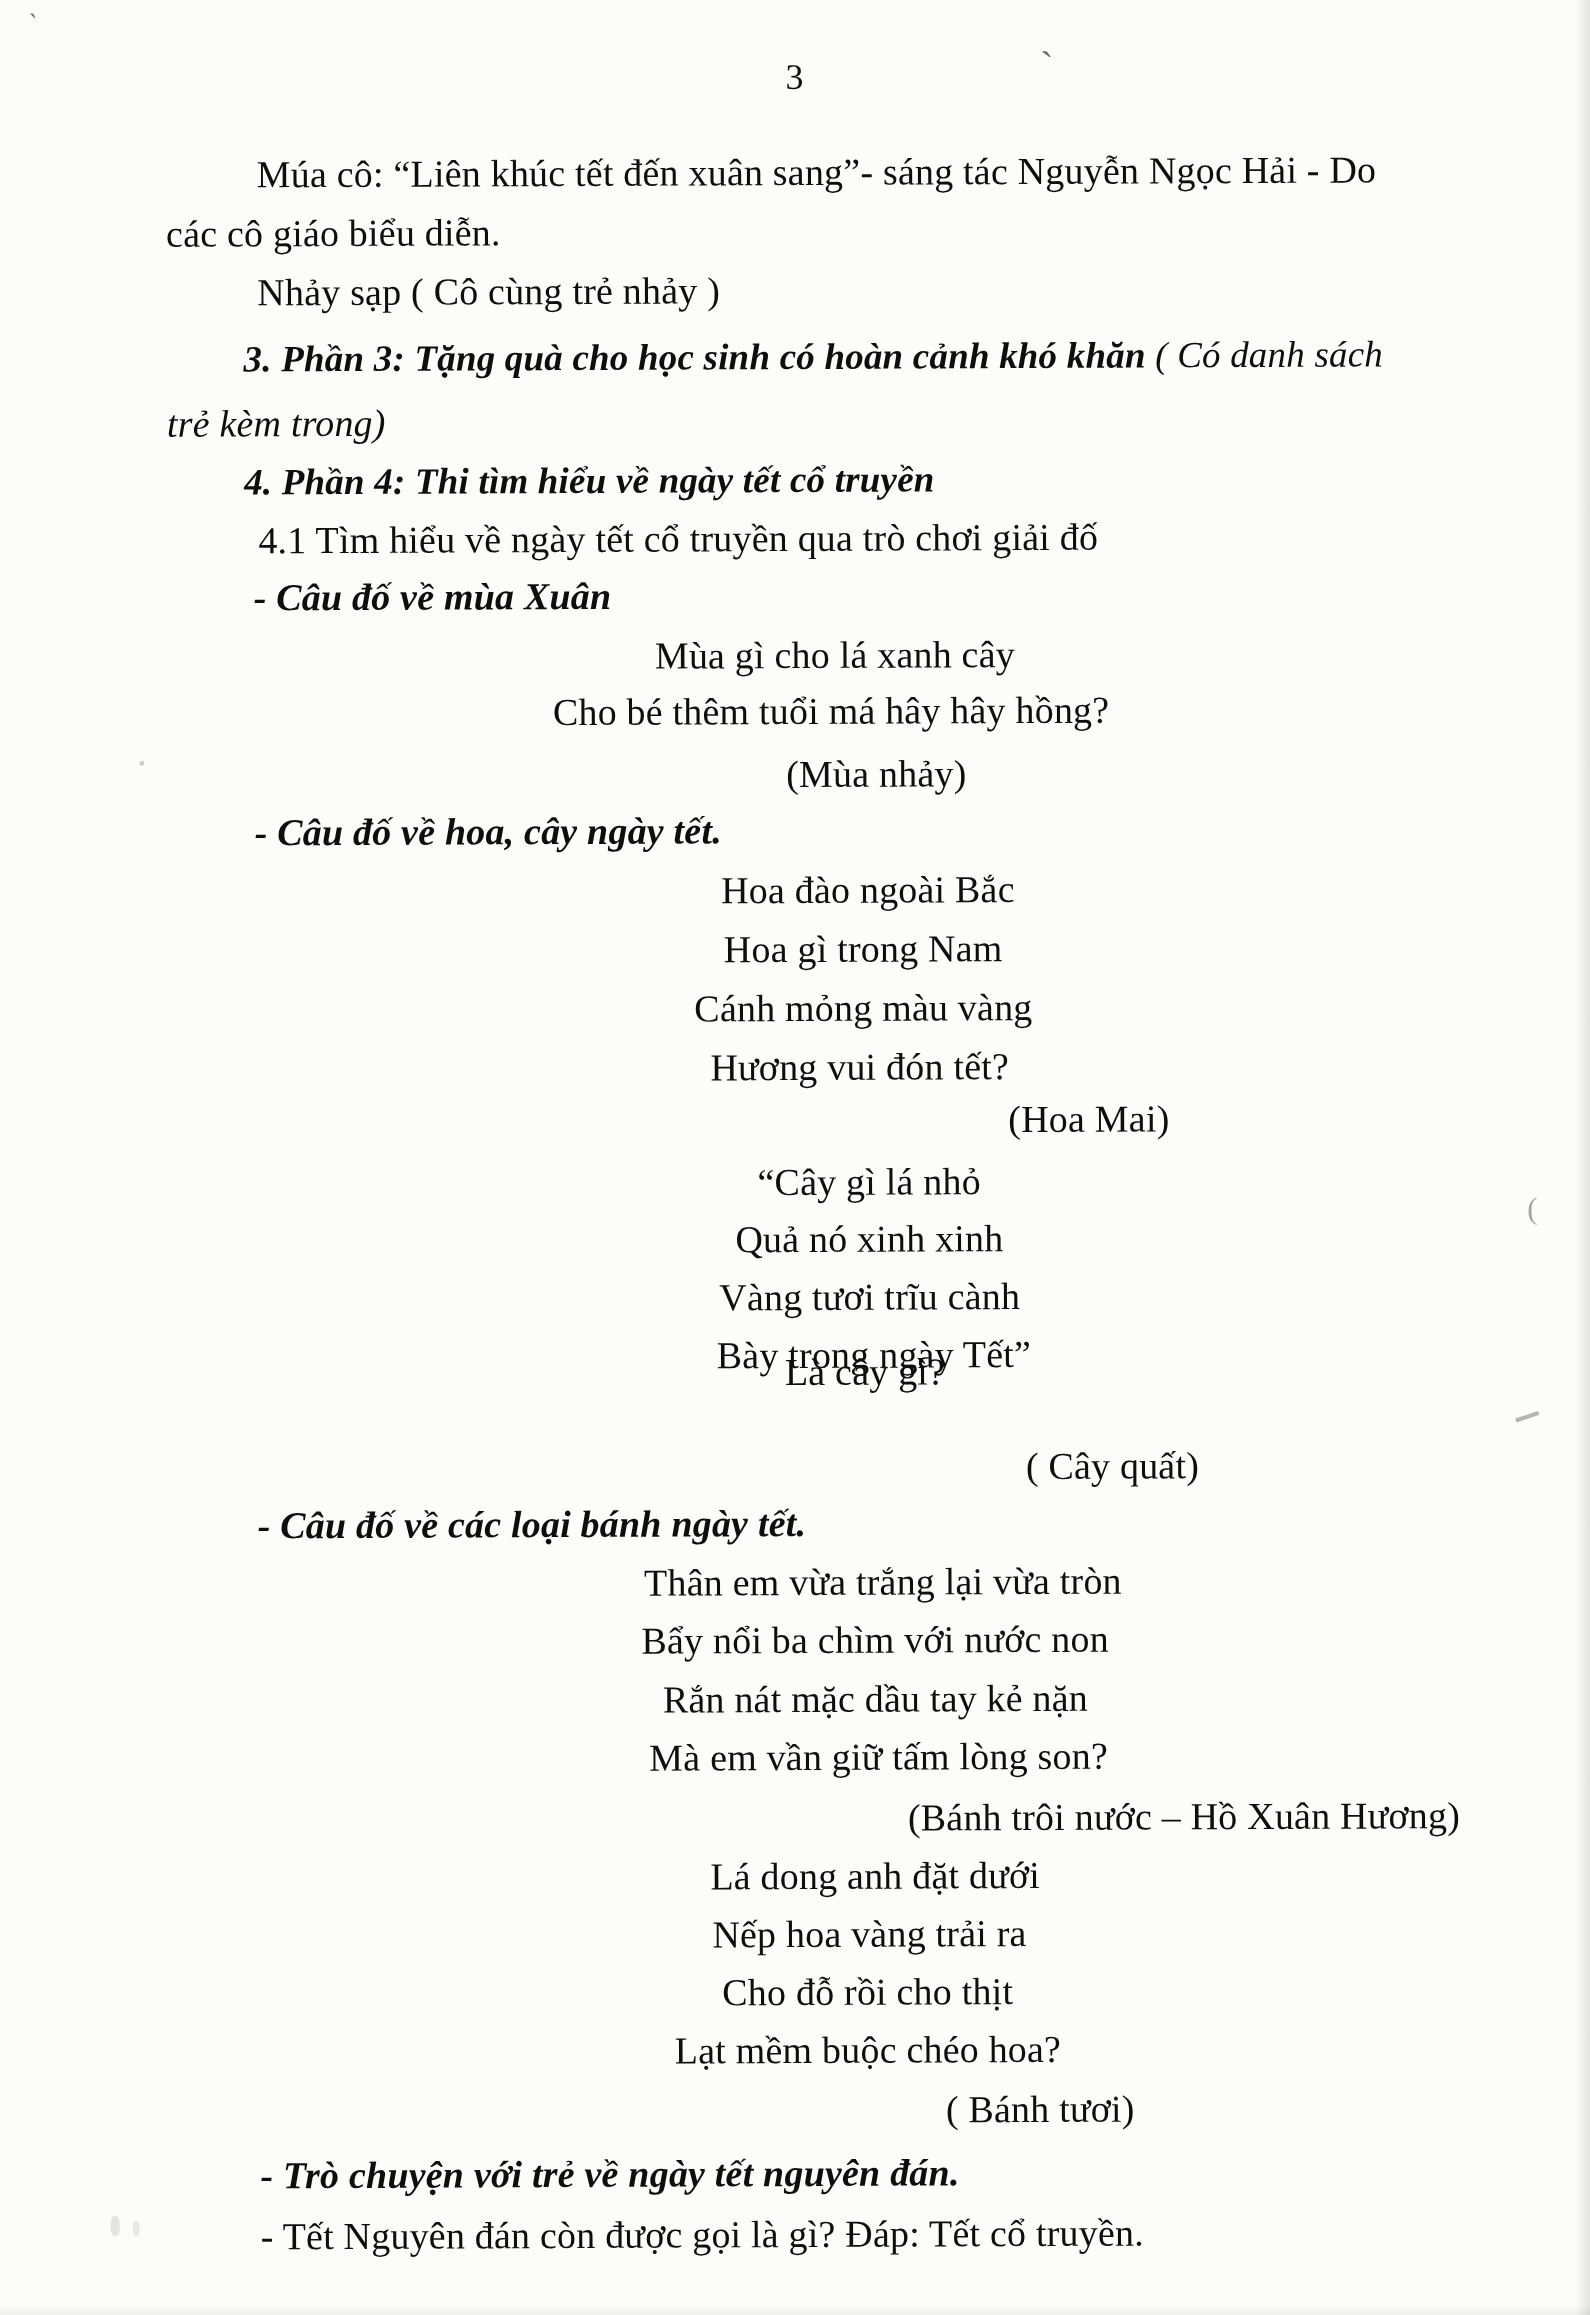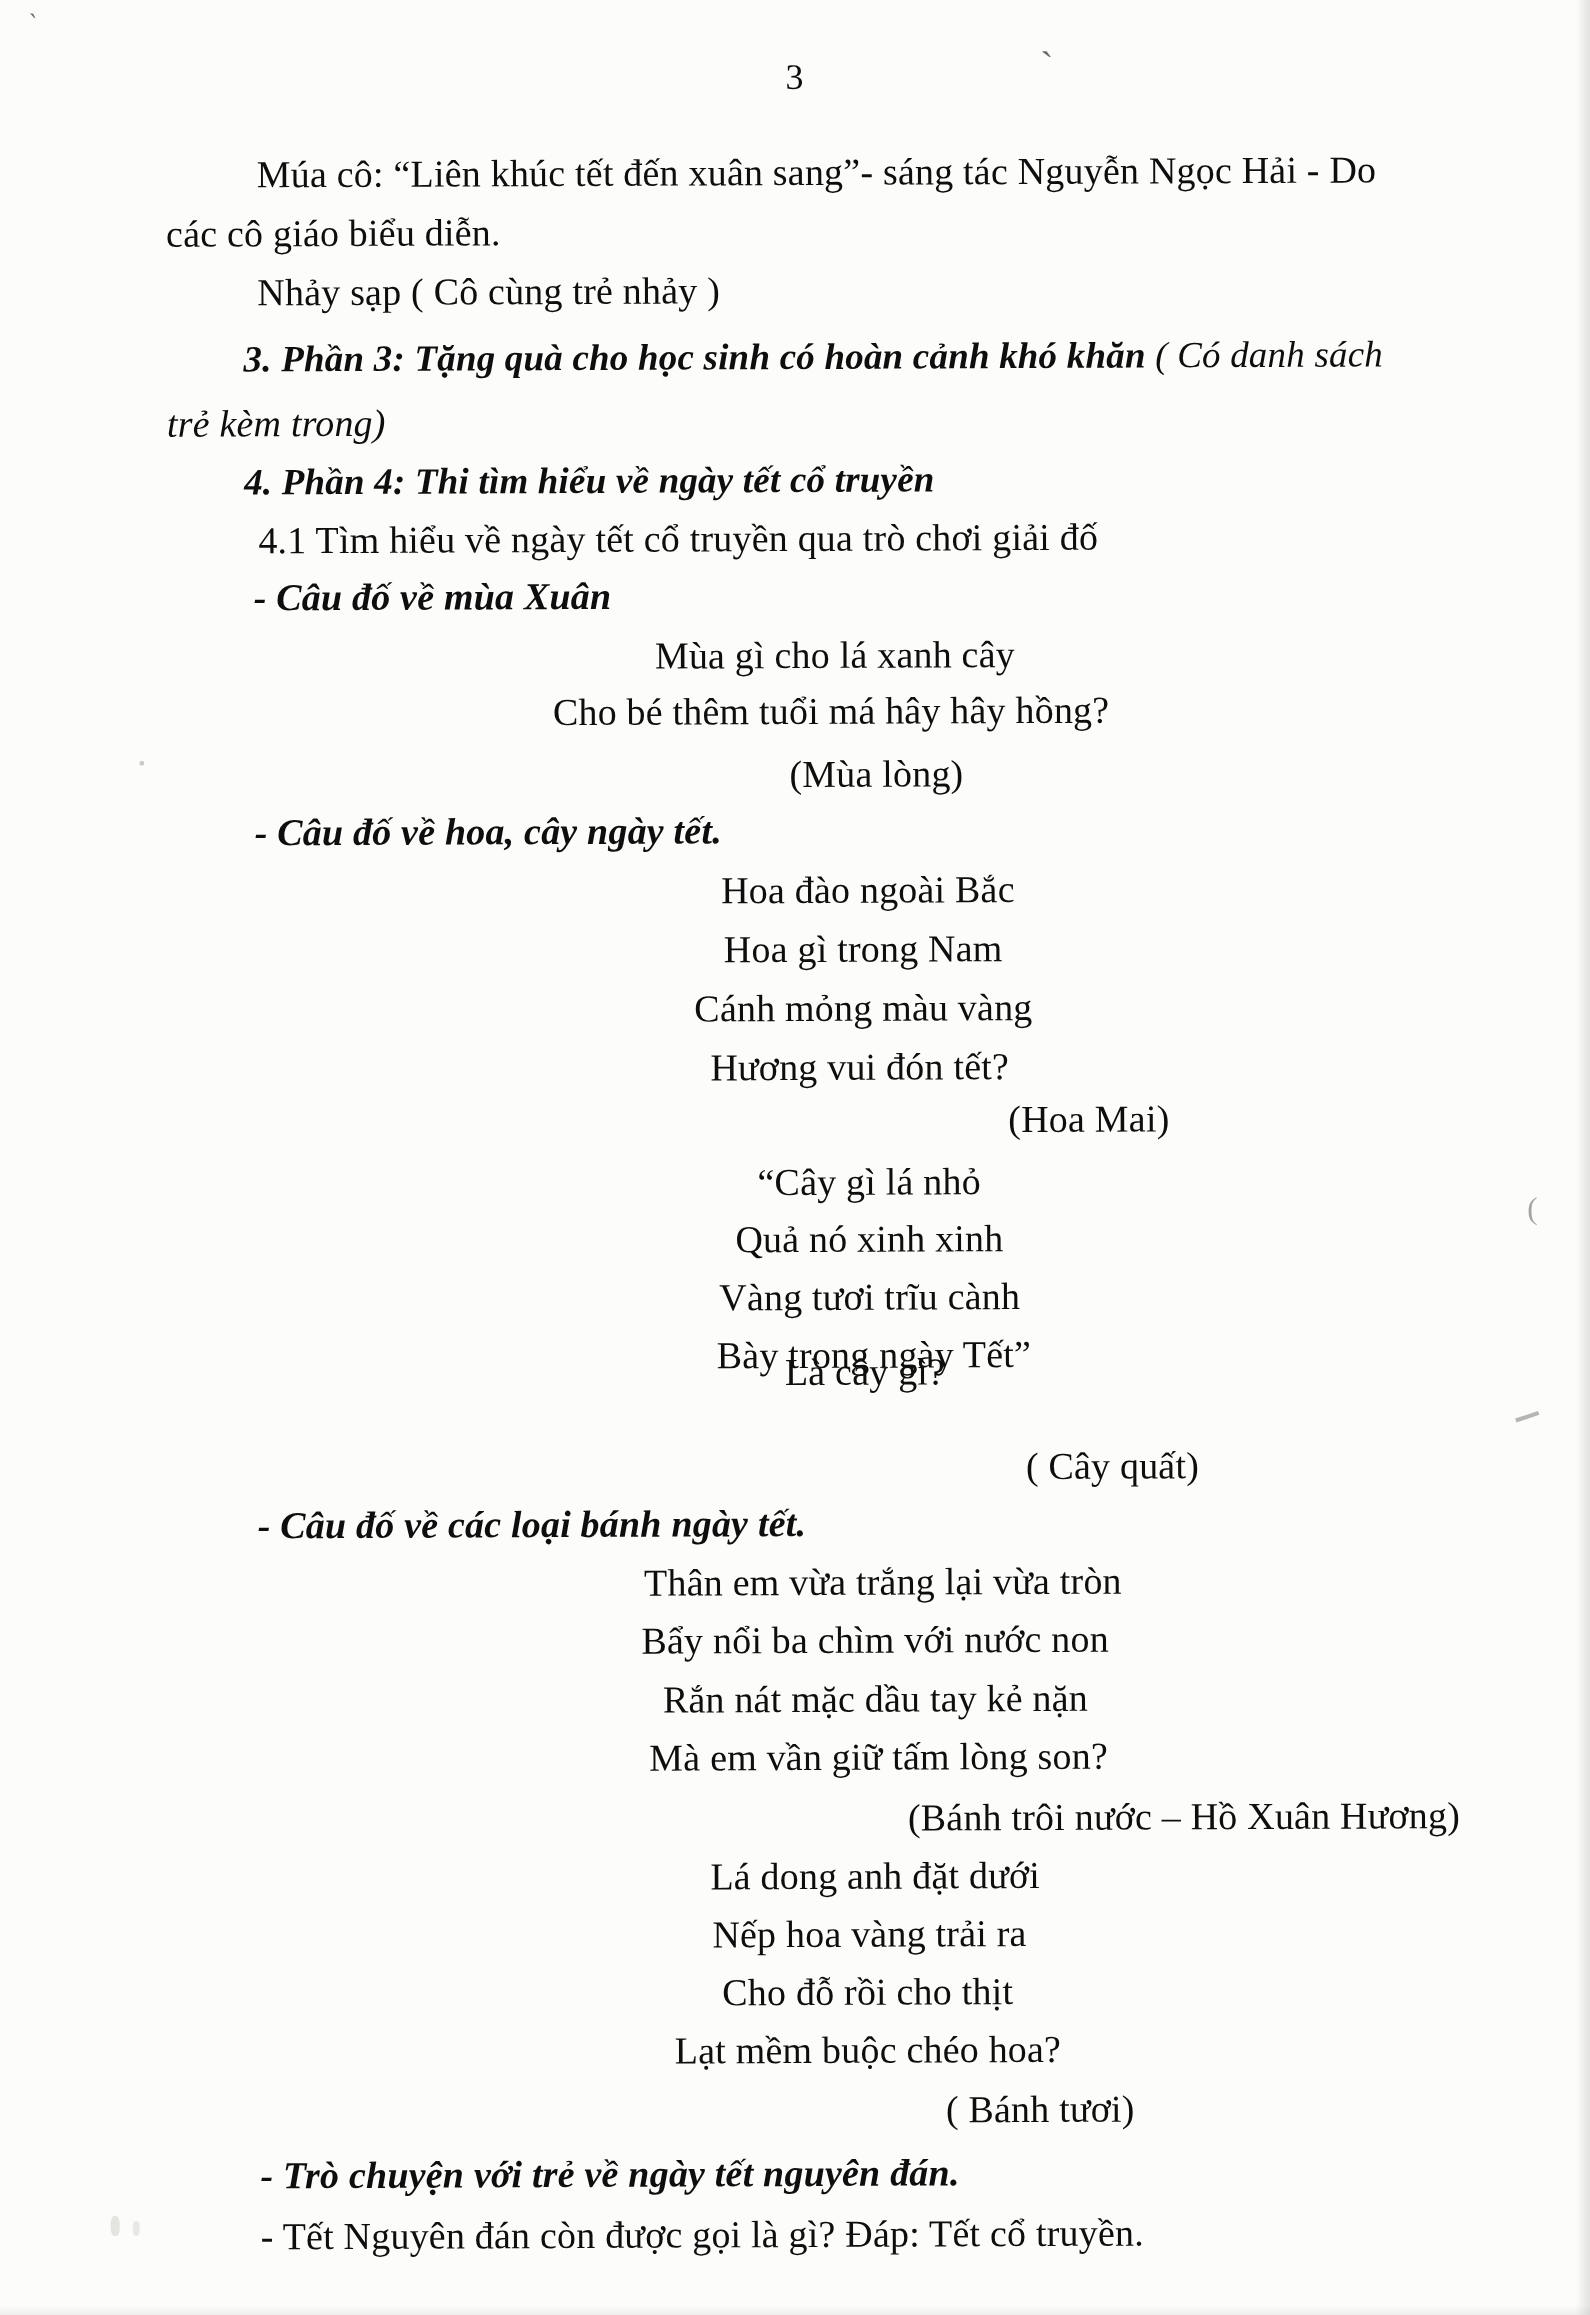--- a/index.html
+++ b/index.html
@@ -47,21 +47,21 @@
 
     <div class="ln" style="left:242px;top:337px;font-size:37px;"><span class="bi">3. Phần 3: Tặng quà cho học sinh có hoàn cảnh khó khăn</span><span class="it"> ( Có danh sách</span></div>
     <div class="ln it" style="left:165px;top:401px;">trẻ kèm trong)</div>
 
     <div class="ln bi" style="left:242px;top:460px;font-size:37px;">4. Phần 4: Thi tìm hiểu về ngày tết cổ truyền</div>
     <div class="ln" style="left:256px;top:518px;">4.1 Tìm hiểu về ngày tết cổ truyền qua trò chơi giải đố</div>
 
     <div class="ln bi" style="left:251px;top:575px;">- Câu đố về mùa Xuân</div>
     <div class="ln c" style="left:832px;top:635px;">Mùa gì cho lá xanh cây</div>
     <div class="ln c" style="left:828px;top:691px;">Cho bé thêm tuổi má hây hây hồng?</div>
-    <div class="ln c" style="left:873px;top:754px;">(Mùa lòng)</div>
+    <div class="ln c" style="left:873px;top:754px;">(Mùa nhảy)</div>
 
     <div class="ln bi" style="left:251px;top:810px;">- Câu đố về hoa, cây ngày tết.</div>
     <div class="ln c" style="left:864px;top:870px;">Hoa đào ngoài Bắc</div>
     <div class="ln c" style="left:859px;top:929px;">Hoa gì trong Nam</div>
     <div class="ln c" style="left:859px;top:988px;">Cánh mỏng màu vàng</div>
     <div class="ln c" style="left:855px;top:1047px;">Hương vui đón tết?</div>
     <div class="ln c" style="left:1072px;top:1100px;margin-left:12px;">(Hoa Mai)</div>
 
     <div class="ln c" style="left:864px;top:1162px;">“Cây gì lá nhỏ</div>
     <div class="ln c" style="left:864px;top:1219px;">Quả nó xinh xinh</div>

